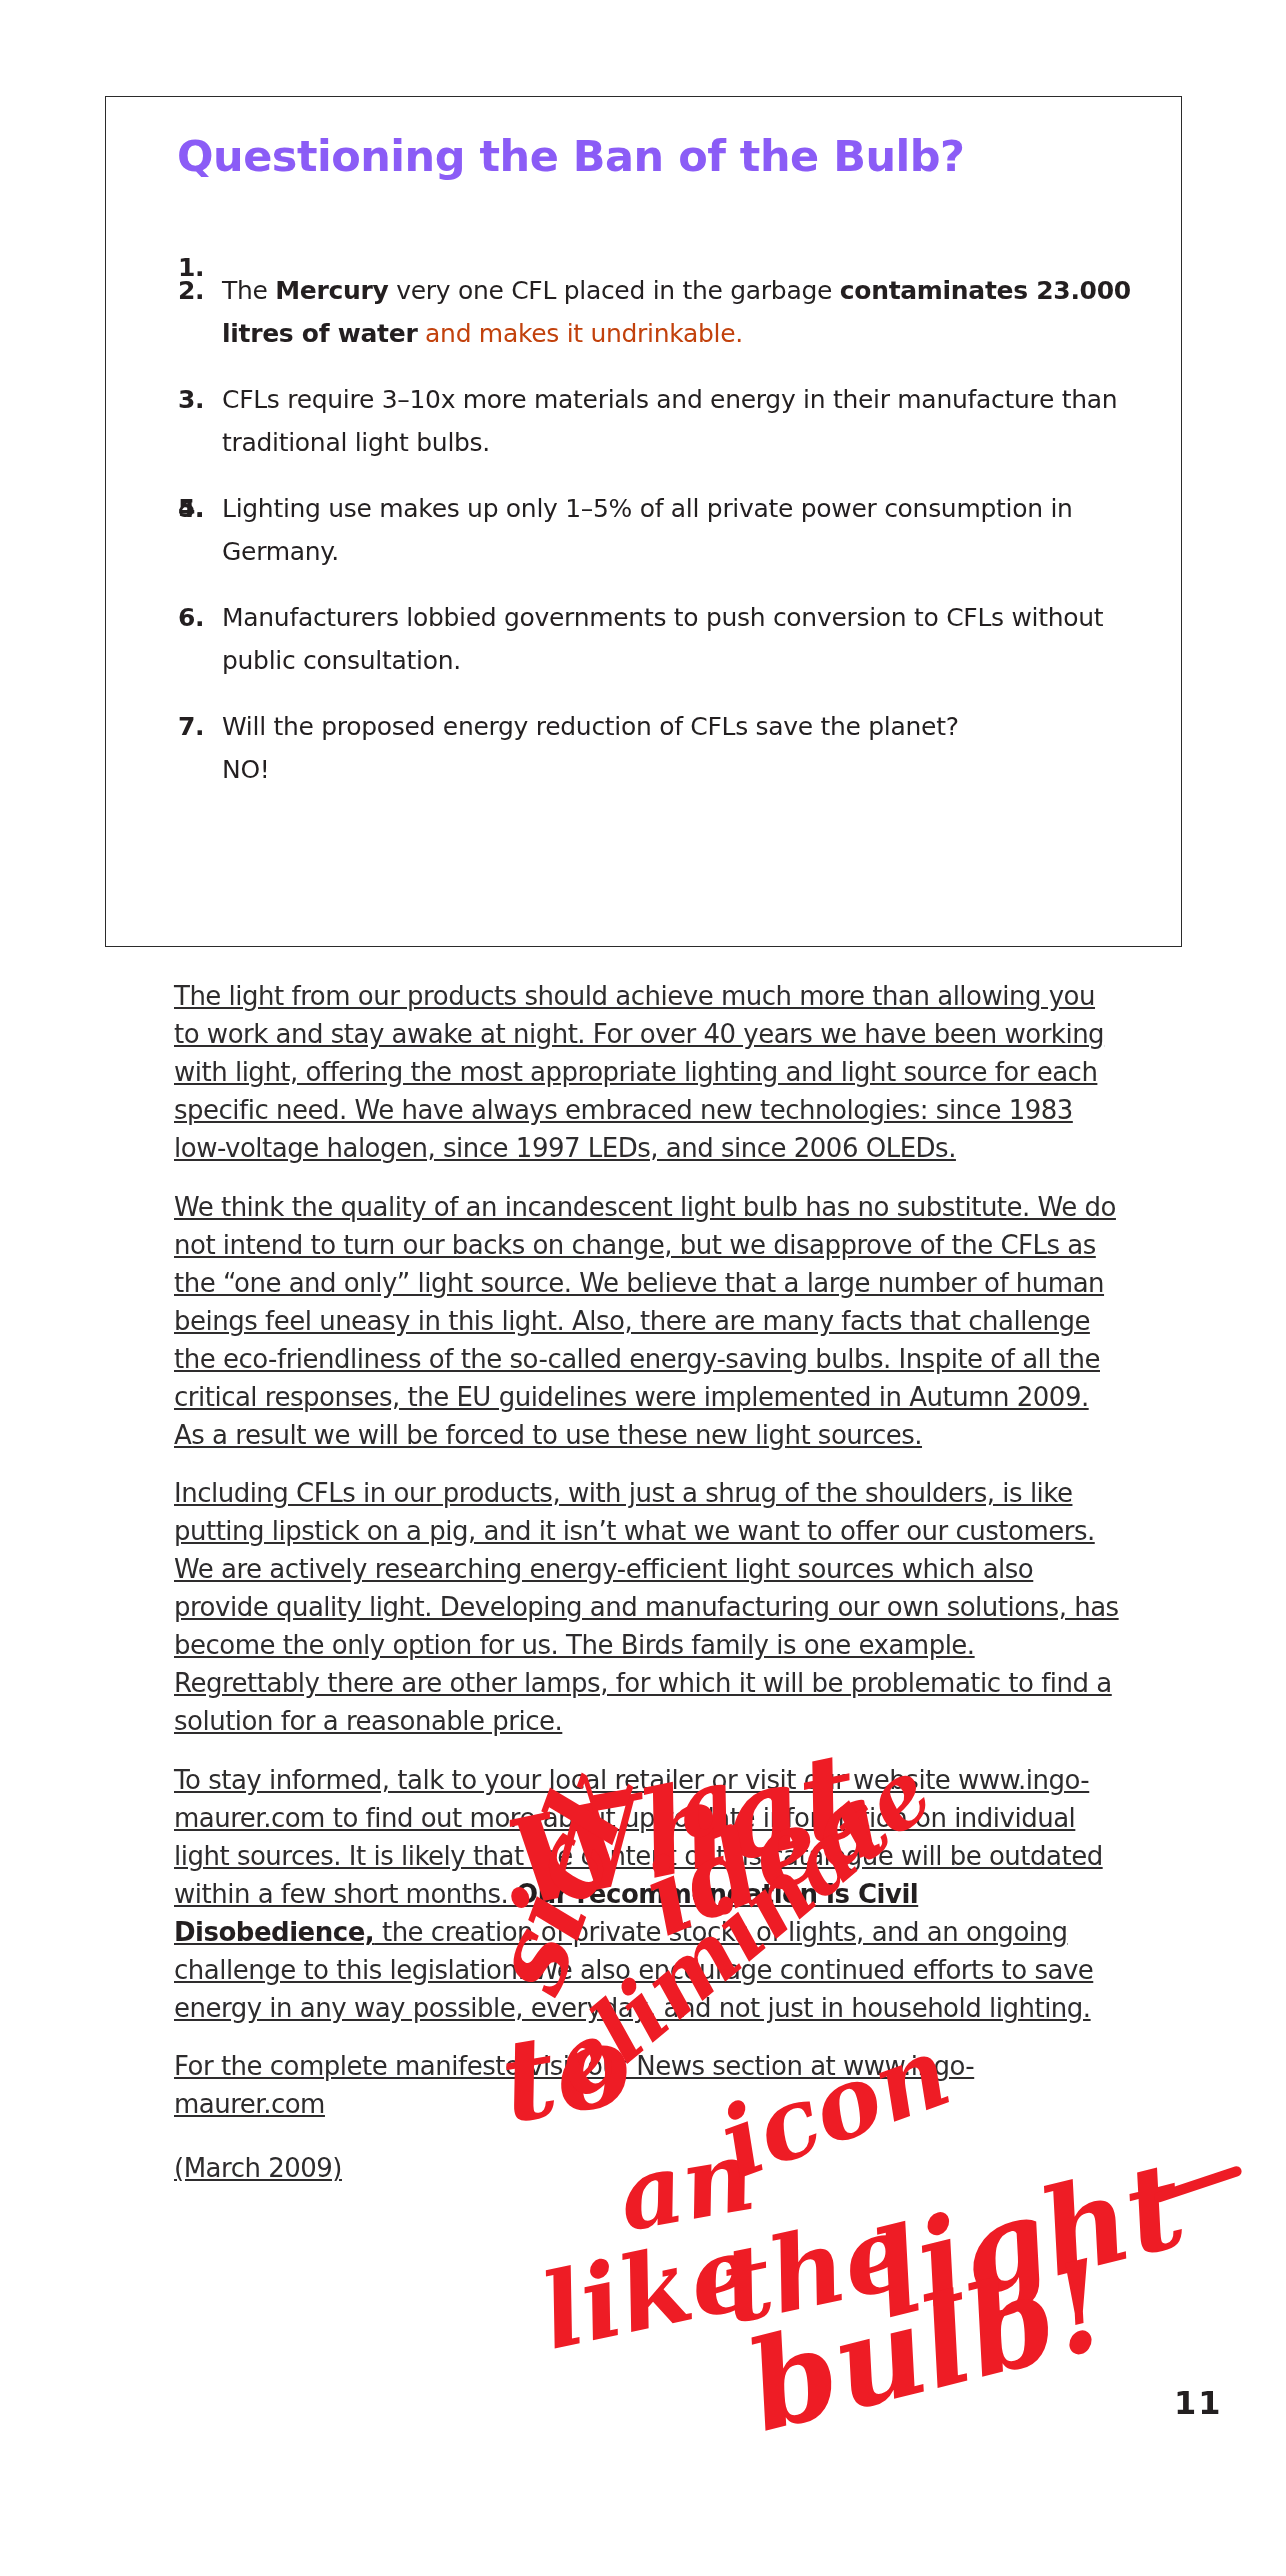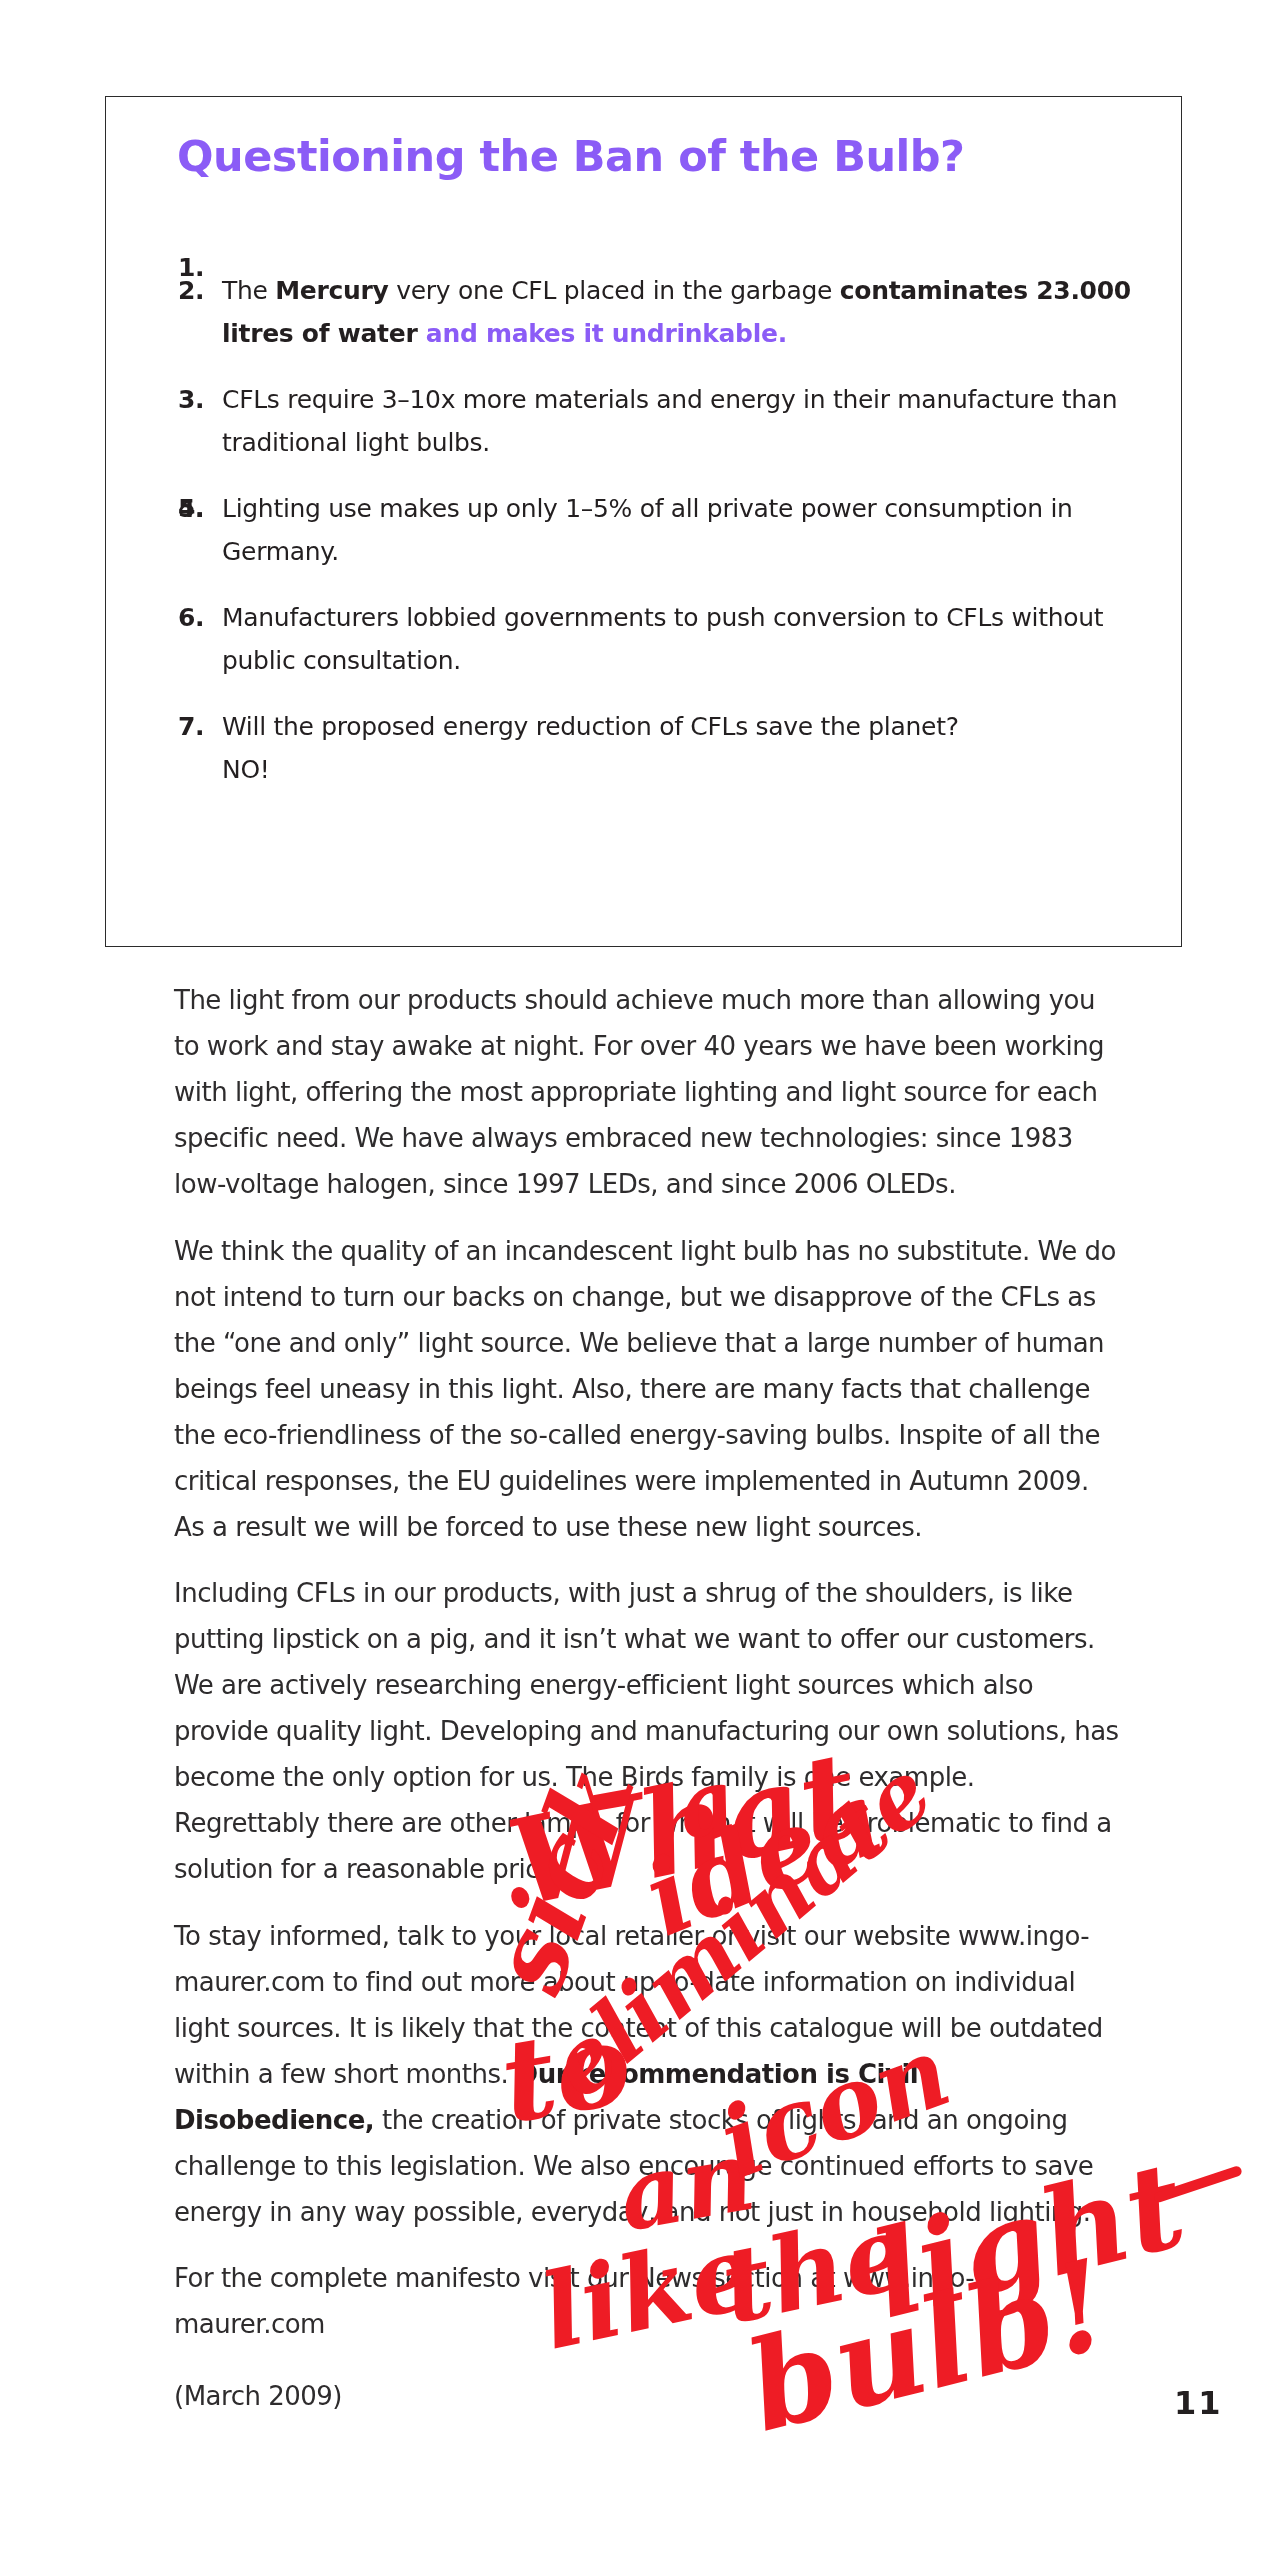--- a/index.html
+++ b/index.html
@@ -11,26 +11,26 @@
   .box { position: absolute; left: 105px; top: 96px; width: 1075px; height: 849px;
          border: 1.5px solid #2b2b2b; box-sizing: content-box; }
   .box-title { position: absolute; left: 71px; top: 38px; margin: 0;
                font-family: "DejaVu Sans", sans-serif; font-weight: bold;
                font-size: 43px; letter-spacing: -0.5px; color: #8b5cf6; line-height: 1; }
   .list { position: absolute; left: 72px; top: 149px; width: 969px; margin: 0; padding: 0; list-style: none; }
   .list-item { position: relative; padding-left: 44px; font-size: 25px; line-height: 43px;
                margin-bottom: 23px; color: #231f20; letter-spacing: -0.3px; }
   .list-num { position: absolute; left: 0; top: 0; font-weight: bold; }
   .b { font-weight: bold; }
-  .light { font-weight: bold; color: #8b5cf6; }
+  .light { font-weight: normal; color: #c2410c; }
 
   
   .body-text { position: absolute; left: 174px; top: 977px; width: 948px; }
-  .para { margin: 0 0 20.6px 0; font-size: 26px; line-height: 46px; color: #2e2c2d;
-          letter-spacing: -0.5px; font-weight: normal; }
+  .para { margin: 0 0 20.6px 0; font-size: 26px; line-height: 38px; color: #2e2c2d;
+          letter-spacing: -0.5px; font-weight: normal; text-decoration: underline; }
   .para .strong { font-weight: bold; color: #231f20; }
   .para.date { margin-top: 26px; }
 
   .page-number { position: absolute; left: 1174px; top: 2384px; font-size: 32px;
                  color: #231f20; letter-spacing: 2.1px; font-family: "DejaVu Sans", sans-serif; font-weight: bold; }
 
   
   .annotation { position: absolute; left: 0; top: 0; width: 1287px; height: 2582px; pointer-events: none; }
   .hw { font-family: "DejaVu Serif", "Liberation Serif", serif; font-style: italic;
         font-weight: bold; fill: #ee1c25; }

